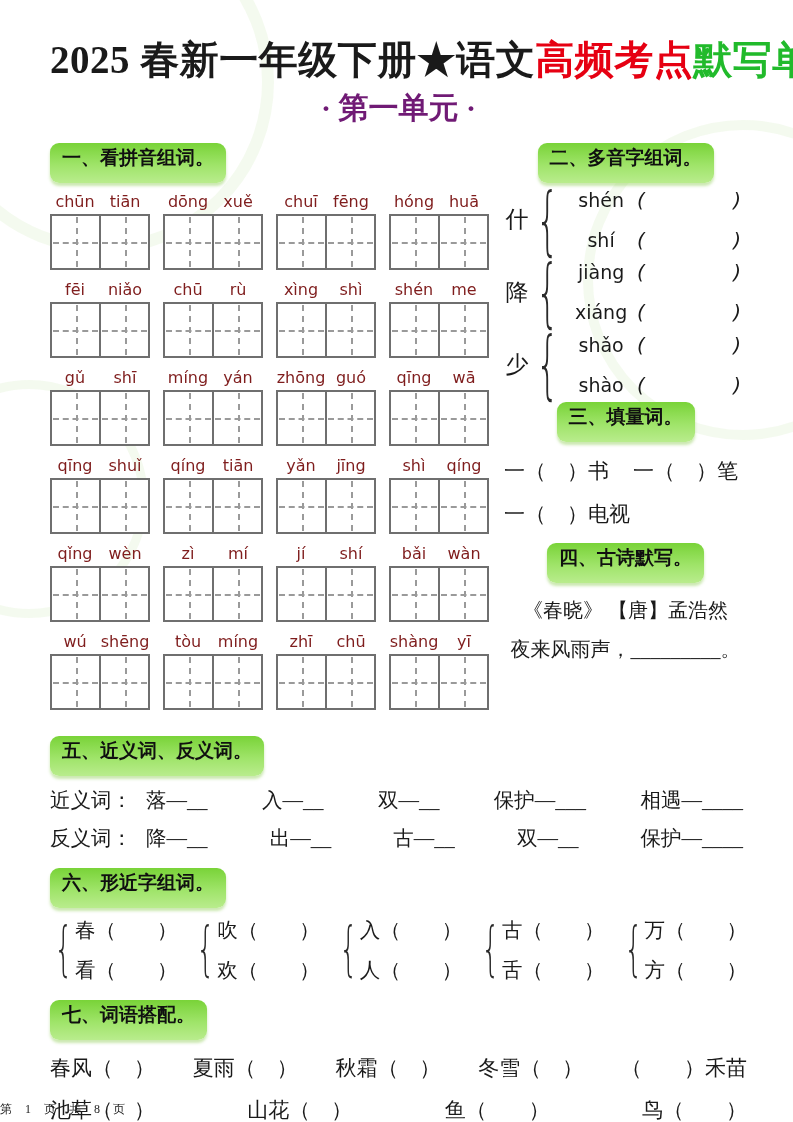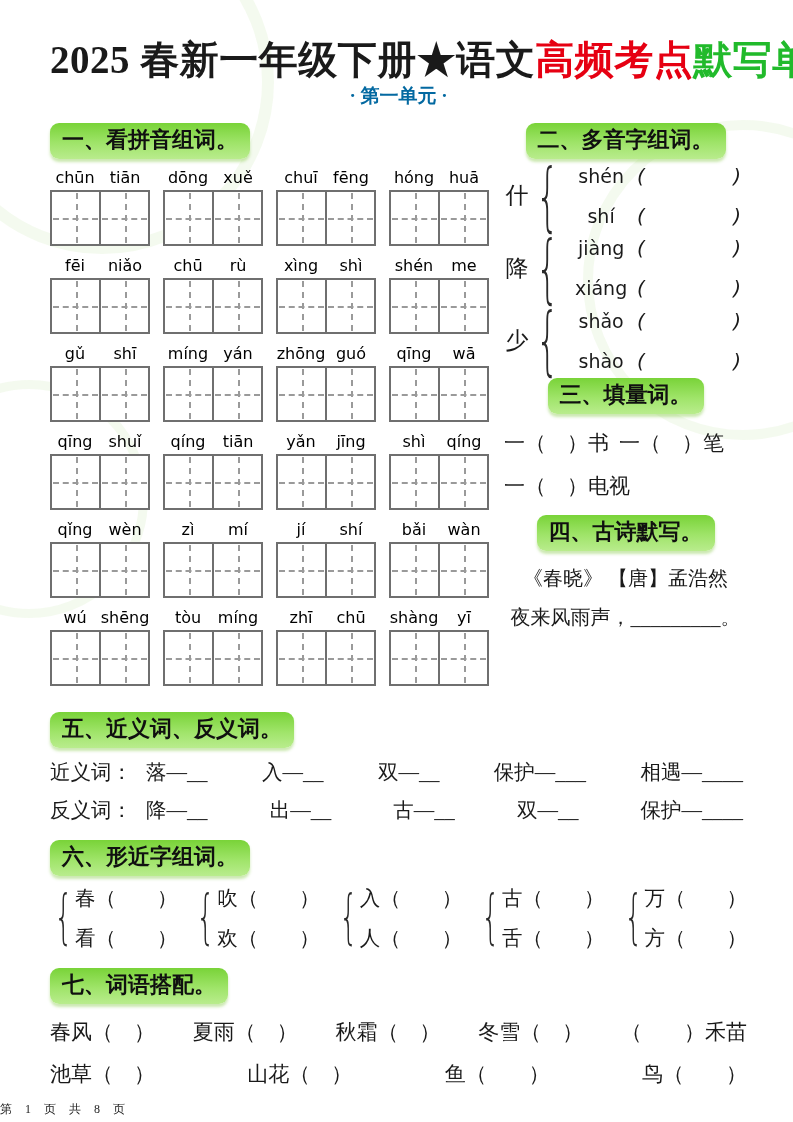--- a/index.html
+++ b/index.html
@@ -7,53 +7,53 @@
   .page{position:relative;width:793px;height:1122px;overflow:hidden;background:#fff;}
   .wm{position:absolute;border-radius:50%;border:12px solid rgba(150,210,100,0.10);z-index:0;}
   .wm1{width:320px;height:320px;top:-90px;left:-70px;}
   .wm2{width:300px;height:300px;top:120px;right:-110px;border-width:10px;}
   .wm3{width:220px;height:220px;top:380px;left:-90px;border-width:9px;}
   .inner{position:relative;z-index:1;padding:38px 46px 0 50px;}
 
   .title{text-align:left;font-size:39px;font-weight:bold;letter-spacing:0.5px;line-height:1.15;white-space:nowrap;}
   .title .t-red{color:#e60012;}
   .title .t-green{color:#21ba2b;}
-  .subtitle{text-align:center;font-size:19px;font-weight:bold;color:#0369a1;}
+  .subtitle{text-align:center;font-size:30px;font-weight:bold;color:#701a75;margin-top:5px;}
 
   .sec-head{display:inline-block;background:linear-gradient(180deg,#79d338 0%,#9fe469 55%,#b9ec8d 100%);
-    border-radius:9px;padding:2px 12px 4px;font-size:22px;font-weight:bold;color:#101010;
+    border-radius:9px;padding:2px 12px 12px;font-size:19px;font-weight:bold;color:#101010;
     box-shadow:0 3px 3px rgba(140,205,80,0.45);white-space:nowrap;}
 
   .columns{display:flex;margin-top:14px;}
   .left-col{width:442px;flex:none;}
   .right-col{flex:1;margin-left:12px;min-width:0;text-align:center;}
 
   
   .prows{margin-top:9px;}
   .prow{display:flex;gap:13px;margin-bottom:10px;}
   .pgroup{width:100px;flex:none;}
   .psyll{display:flex;margin-bottom:3px;}
-  .psyll span{flex:1;text-align:center;font-family:"DejaVu Sans",sans-serif;font-size:16px;color:#000000;white-space:nowrap;}
+  .psyll span{flex:1;text-align:center;font-family:"DejaVu Sans",sans-serif;font-size:16px;color:#7f1d1d;white-space:nowrap;}
   .tzgrid{display:flex;border:2px solid #6f6f6f;height:52px;background:#fff;}
   .tzcell{flex:1;position:relative;}
   .tzcell + .tzcell{border-left:2px solid #6f6f6f;}
   .tzcell::before{content:"";position:absolute;left:1px;right:1px;top:50%;border-top:2px dashed #9a9a9a;}
   .tzcell::after{content:"";position:absolute;top:1px;bottom:1px;left:50%;border-left:2px dashed #9a9a9a;}
 
   
   .poly-group{display:flex;align-items:center;margin:2px 0;}
   .poly-char{font-size:23px;width:26px;flex:none;}
   .brace{font-family:"DejaVu Sans",sans-serif;font-size:74px;font-weight:200;line-height:0.95;
     transform:scaleX(0.5);margin:0 -8px 0 -6px;color:#2a2a2a;flex:none;}
   .poly-readings{display:flex;flex-direction:column;gap:16px;flex:1;padding-left:2px;}
   .poly-reading{display:flex;align-items:baseline;}
   .poly-reading .py{font-family:"DejaVu Sans",sans-serif;font-size:19px;min-width:72px;}
   .poly-reading .blank{flex:1;display:flex;justify-content:space-between;font-family:"DejaVu Sans",sans-serif;font-size:20px;padding-right:6px;}
 
-  .mline{font-size:21px;margin:15px 0;display:flex;gap:10px;white-space:nowrap;}
+  .mline{font-size:21px;margin:15px 0;display:flex;gap:24px;white-space:nowrap;}
   .poemtitle{font-size:20px;margin:14px 0 10px;white-space:nowrap;}
   .poemline{font-size:20px;margin:12px 0;white-space:nowrap;}
 
   .fullsec{margin-top:16px;}
   .pair-row{display:flex;font-size:20.5px;margin:10px 0;align-items:baseline;}
   .pair-row .rlabel{width:96px;flex:none;}
   .pair-row .ritems{flex:1;display:flex;justify-content:space-between;padding-right:4px;}
 
   .fpairs{display:flex;justify-content:space-between;margin:8px 0 2px;}
   .fpair{display:flex;align-items:center;}

